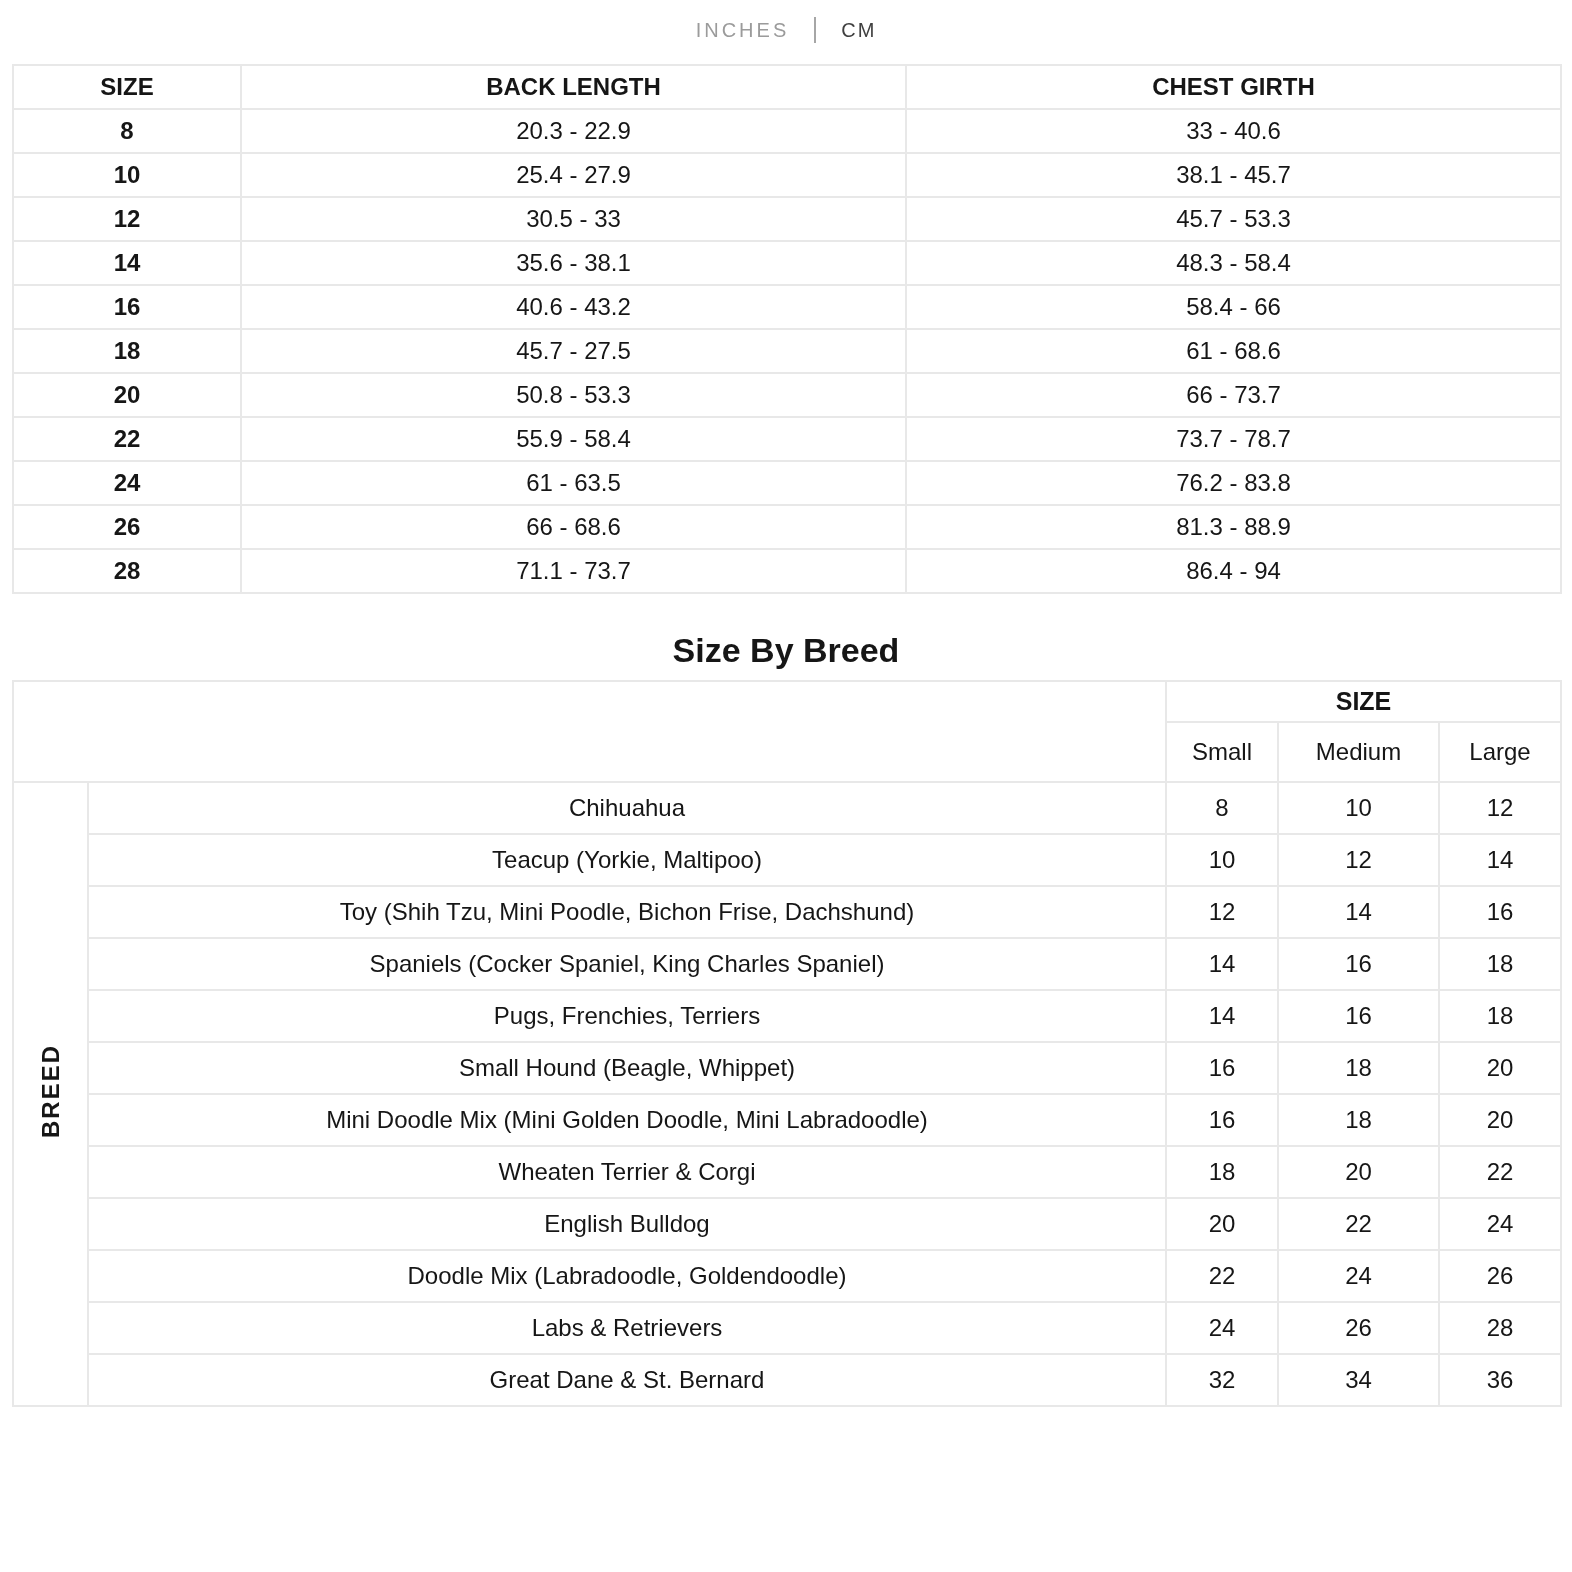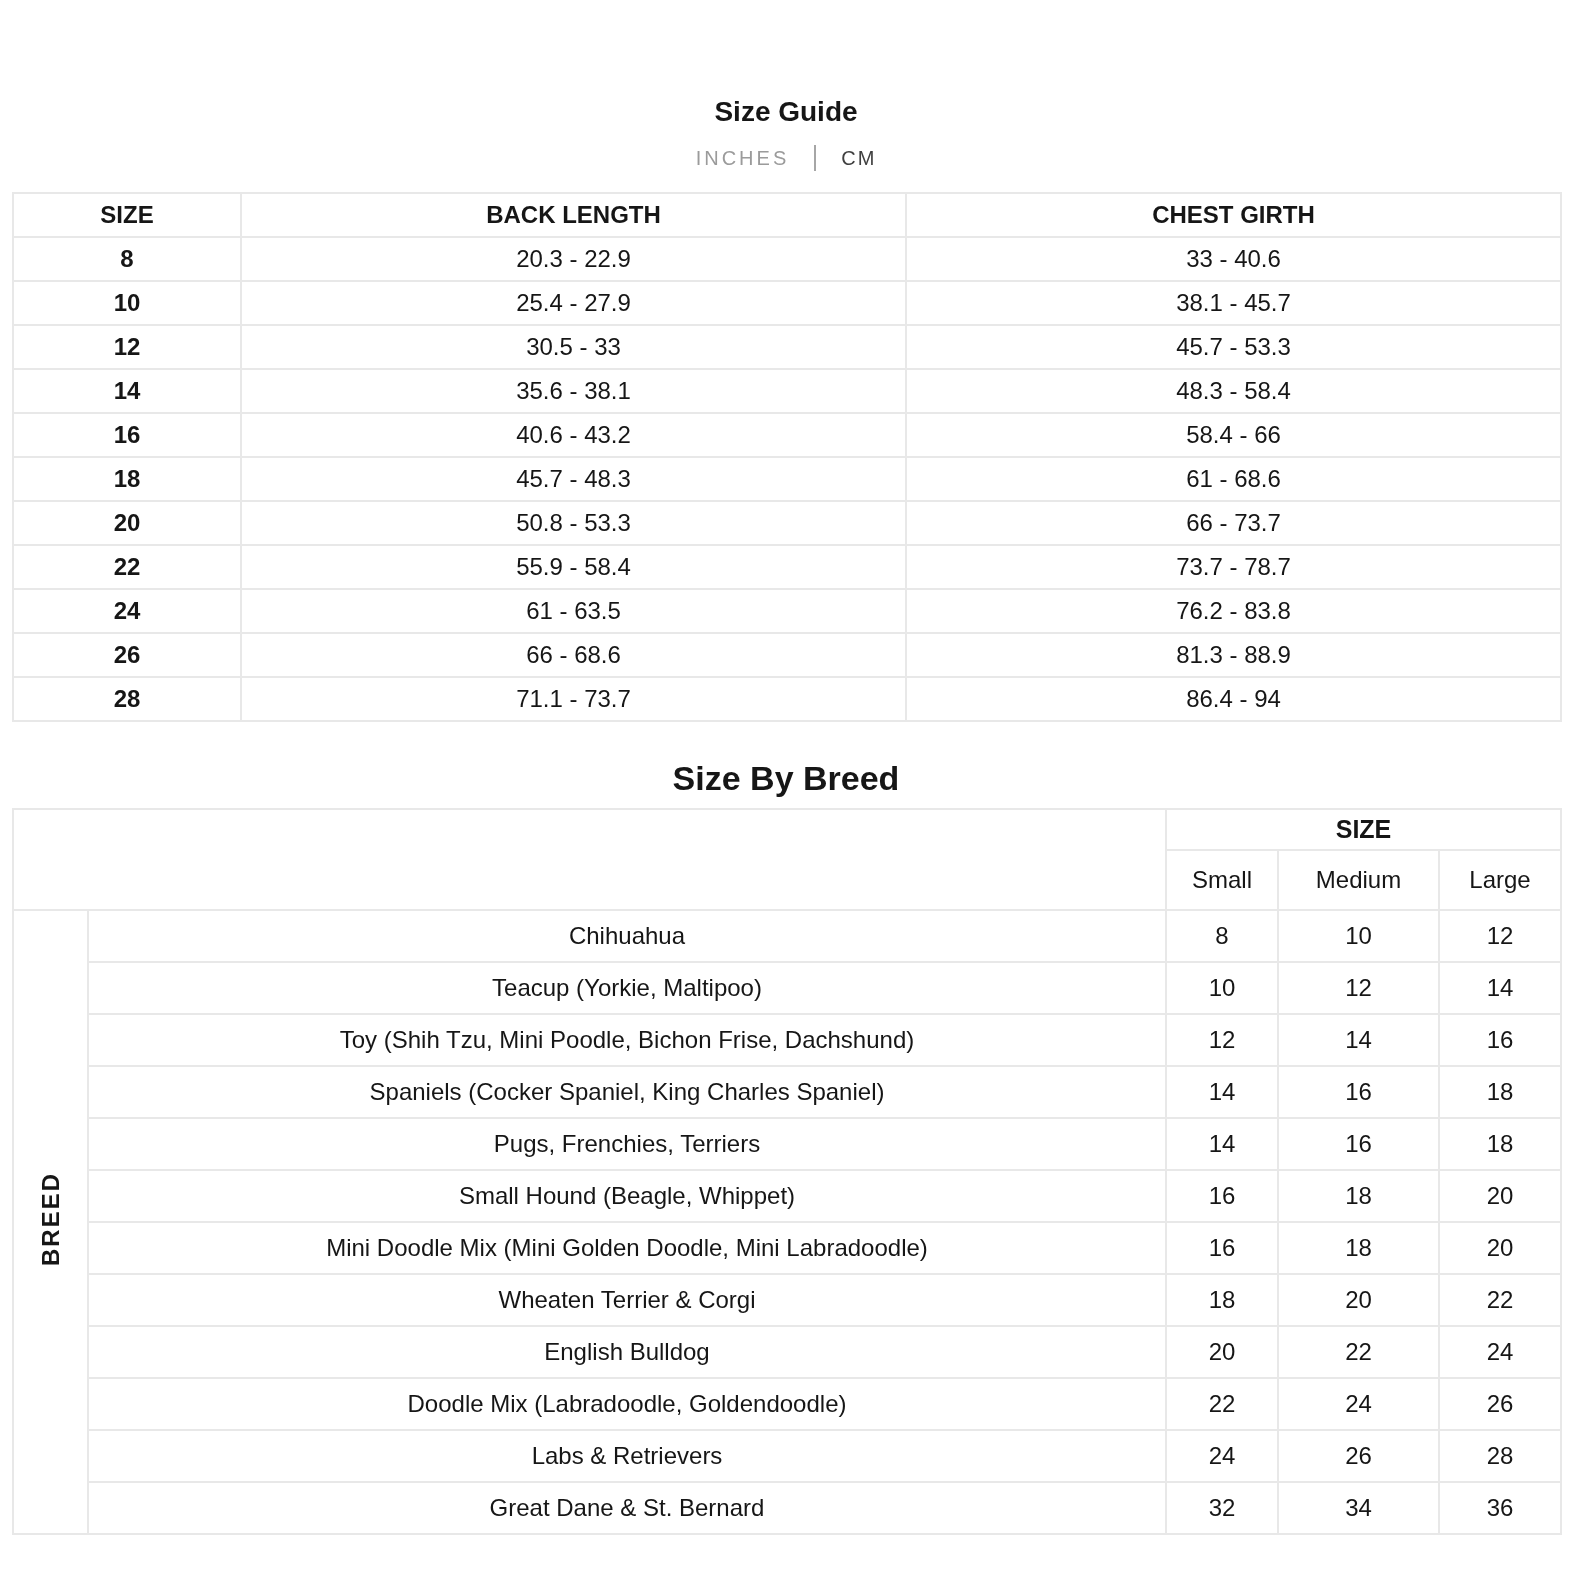--- a/index.html
+++ b/index.html
@@ -79,21 +79,20 @@
     font-size: 24px;
     letter-spacing: 2px;
     line-height: 30px;
   }
 </style>
 </head>
 <body>
 
 <div class="page">
 
-  <div class="section-title" id="sg-title">Size Guide</div>
 
   <div class="unit-toggle">
     <span class="unit unit-inactive">INCHES</span>
     <span class="toggle-divider"></span>
     <span class="unit unit-active">CM</span>
   </div>
 
   <table id="size-table">
     <colgroup>
         <col style="width:228px">
@@ -126,21 +125,21 @@
       <td>35.6 - 38.1</td>
       <td>48.3 - 58.4</td>
     </tr>
     <tr>
       <td class="size-col">16</td>
       <td>40.6 - 43.2</td>
       <td>58.4 - 66</td>
     </tr>
     <tr>
       <td class="size-col">18</td>
-      <td>45.7 - 48.3</td>
+      <td>45.7 - 27.5</td>
       <td>61 - 68.6</td>
     </tr>
     <tr>
       <td class="size-col">20</td>
       <td>50.8 - 53.3</td>
       <td>66 - 73.7</td>
     </tr>
     <tr>
       <td class="size-col">22</td>
       <td>55.9 - 58.4</td>

